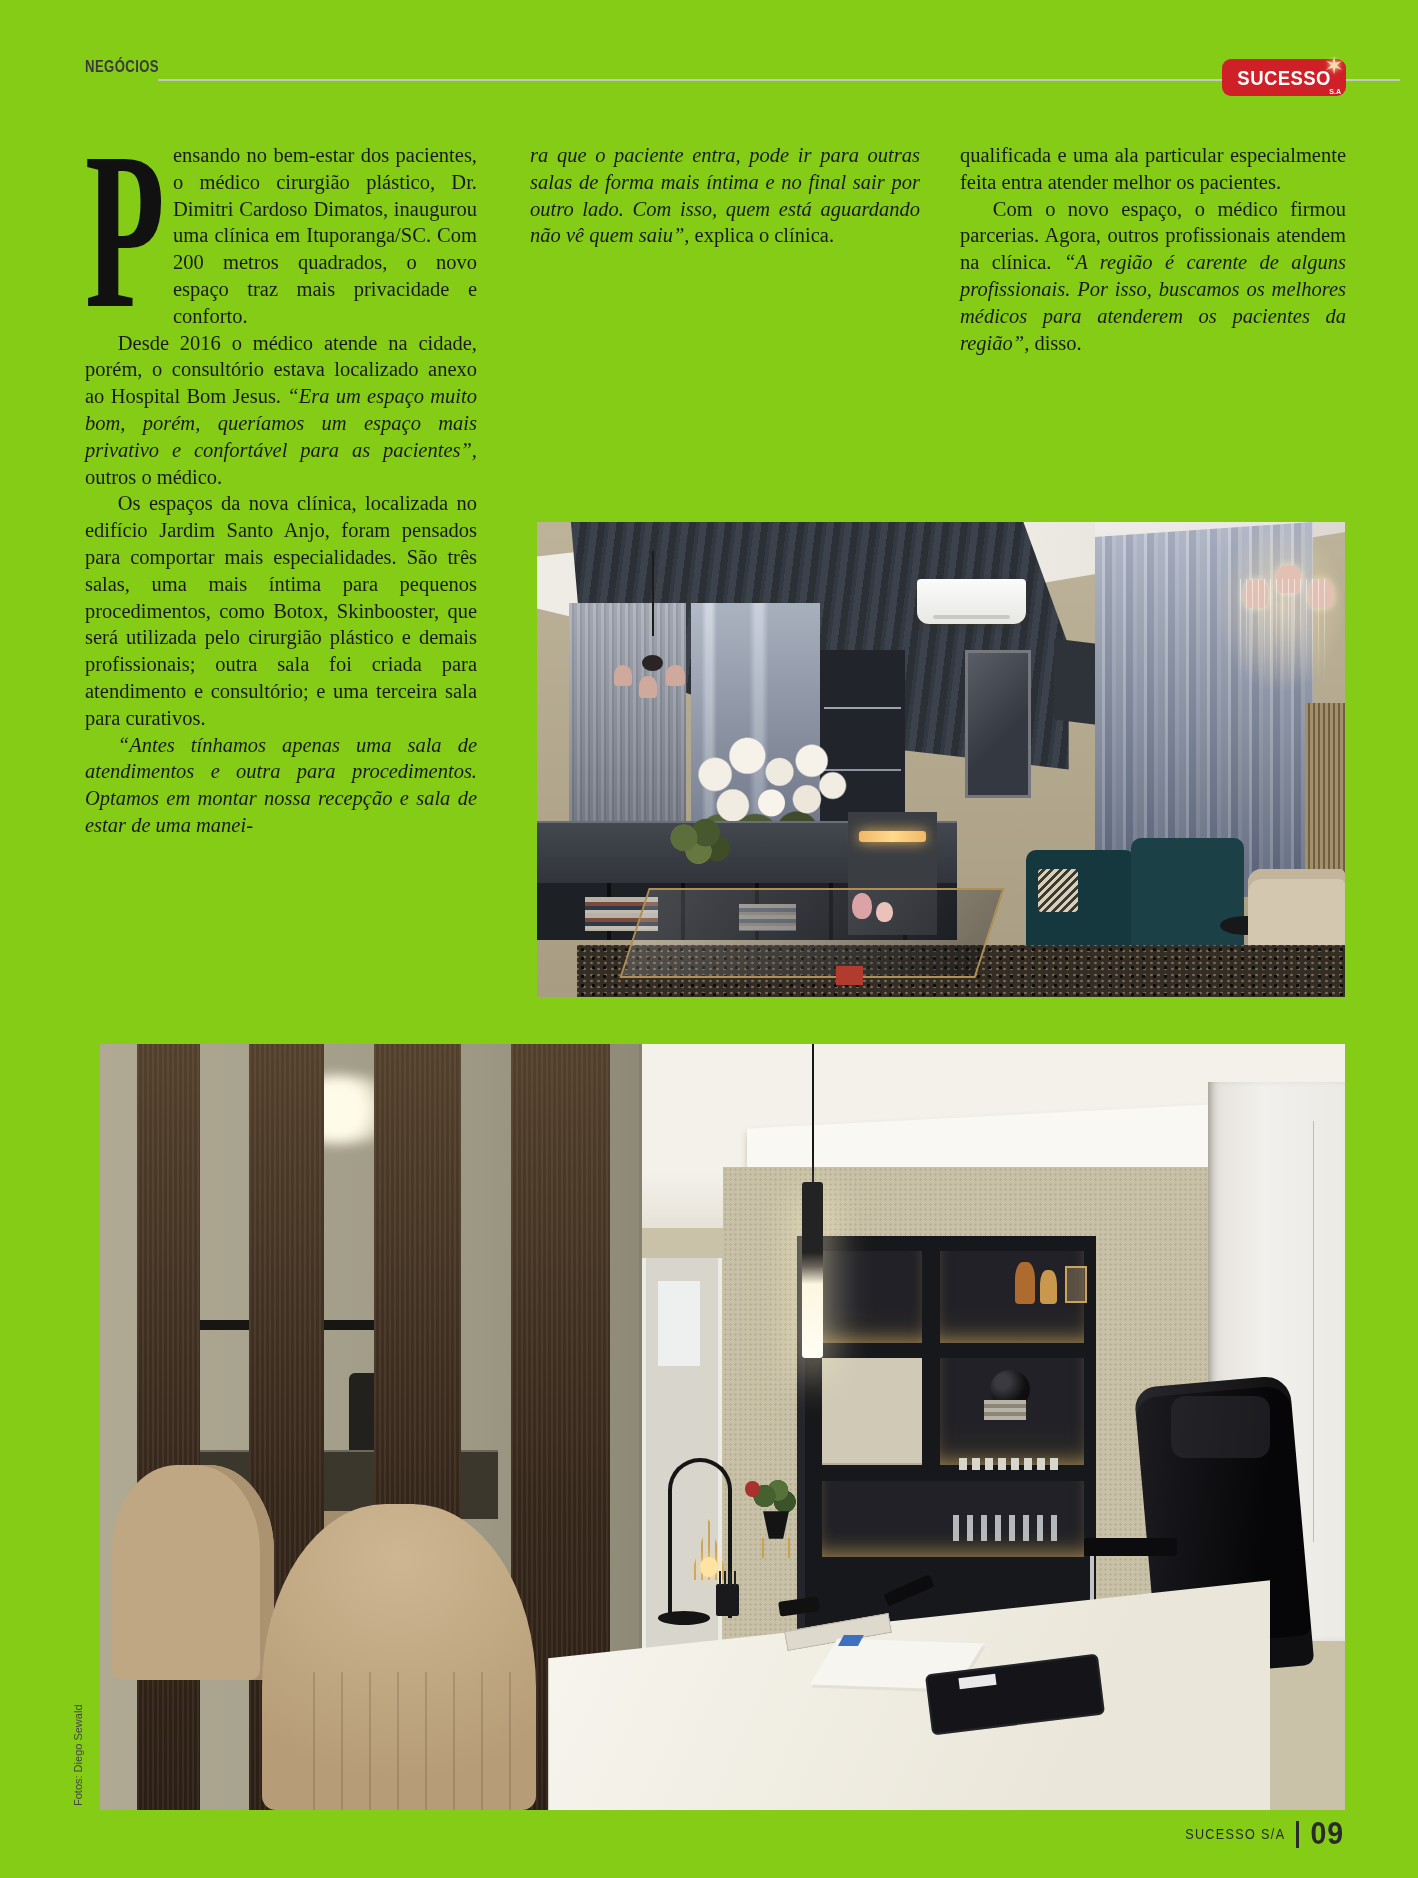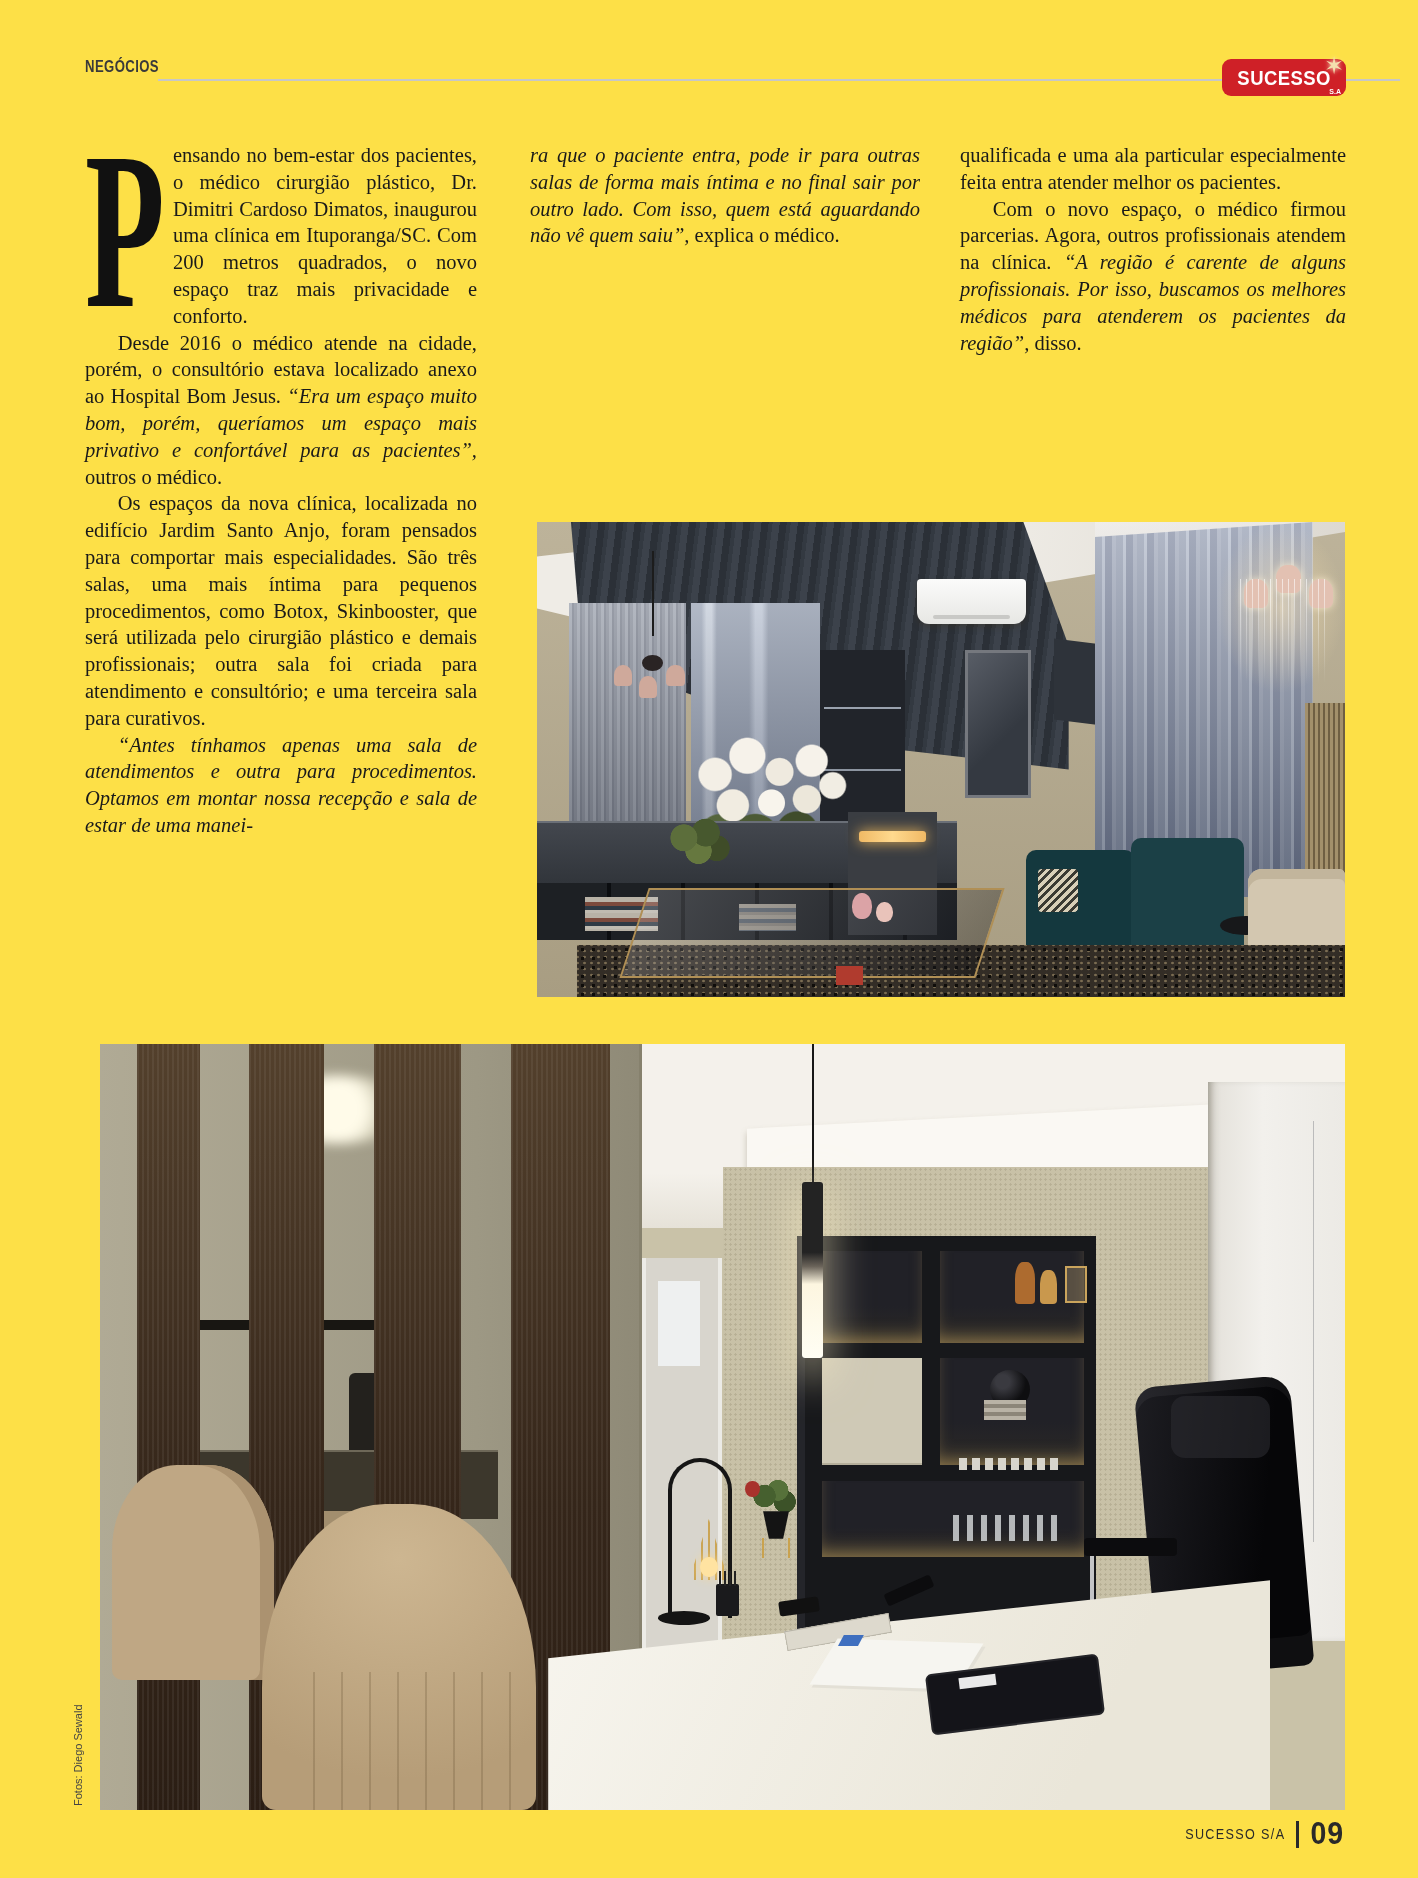--- a/index.html
+++ b/index.html
@@ -1,16 +1,16 @@
 <!DOCTYPE html>
 <html><head>
 <meta charset="utf-8">
 <style>
   html,body{margin:0;padding:0;background:#f2f2f2;}
-  .page{position:relative;width:1418px;height:1878px;background:#fde047;overflow:hidden;
+  .page{position:relative;width:1418px;height:1878px;background:#84cc16;overflow:hidden;
         font-family:"Liberation Serif",serif;color:#1a1a1a;}
   
   .section-label{position:absolute;left:85px;top:58px;font-family:"Liberation Sans",sans-serif;
         font-size:16px;font-weight:700;letter-spacing:.5px;color:#3a3a3a;
         transform:scaleX(.82);transform-origin:left center;}
   .head-rule{position:absolute;left:158px;top:79px;width:1242px;height:2px;background:#c7c7c7;}
   .logo{position:absolute;left:1222px;top:59px;width:124px;height:37px;border-radius:9px;
         background:#cf2027;z-index:3;display:flex;align-items:center;justify-content:center;}
   .logo .word{font-family:"Liberation Sans",sans-serif;font-weight:700;font-size:21px;color:#ffffff;
         letter-spacing:.5px;transform:scaleX(.88);}
@@ -237,21 +237,21 @@
 
   <div id="col1" class="col">
       <p class="noindent"><span class="dropwrap">
           <span class="dropcap">P</span>
         </span><span>ensando no bem-estar dos pacientes, o médico cirurgião plástico, Dr. Dimitri Cardoso Dimatos, inaugurou uma clínica em Ituporanga/SC. Com 200 metros quadrados, o novo espaço traz mais privacidade e conforto.</span></p>
       <p><span>Desde 2016 o médico atende na cidade, porém, o consultório estava localizado anexo ao Hospital Bom Jesus. </span><span class="it">“Era um espaço muito bom, porém, queríamos um espaço mais privativo e confortável para as pacientes”,</span><span> outros o médico.</span></p>
       <p><span>Os espaços da nova clínica, localizada no edifício Jardim Santo Anjo, foram pensados para comportar mais especialidades. São três salas, uma mais íntima para pequenos procedimentos, como Botox, Skinbooster, que será utilizada pelo cirurgião plástico e demais profissionais; outra sala foi criada para atendimento e consultório; e uma terceira sala para curativos.</span></p>
       <p><span class="it">“Antes tínhamos apenas uma sala de atendimentos e outra para procedimentos. Optamos em montar nossa recepção e sala de estar de uma manei-</span></p>
     </div>
   <div id="col2" class="col">
-      <p class="noindent"><span class="it">ra que o paciente entra, pode ir para outras salas de forma mais íntima e no final sair por outro lado. Com isso, quem está aguardando não vê quem saiu”,</span><span> explica o médico.</span></p>
+      <p class="noindent"><span class="it">ra que o paciente entra, pode ir para outras salas de forma mais íntima e no final sair por outro lado. Com isso, quem está aguardando não vê quem saiu”,</span><span> explica o clínica.</span></p>
     </div>
   <div id="col3" class="col">
       <p class="noindent"><span>qualificada e uma ala particular especialmente feita entra atender melhor os pacientes.</span></p>
       <p><span>Com o novo espaço, o médico firmou parcerias. Agora, outros profissionais atendem na clínica. </span><span class="it">“A região é carente de alguns profissionais. Por isso, buscamos os melhores médicos para atenderem os pacientes da região”,</span><span> disso.</span></p>
     </div>
 
   <div id="photo1" class="photo" role="img" aria-label="Recepção e sala de estar da clínica com poltronas, lustres e cortinas">
     <div class="p1-ceil"></div>
     <div class="p1-wood"></div>
     <div class="p1-beam"></div>

